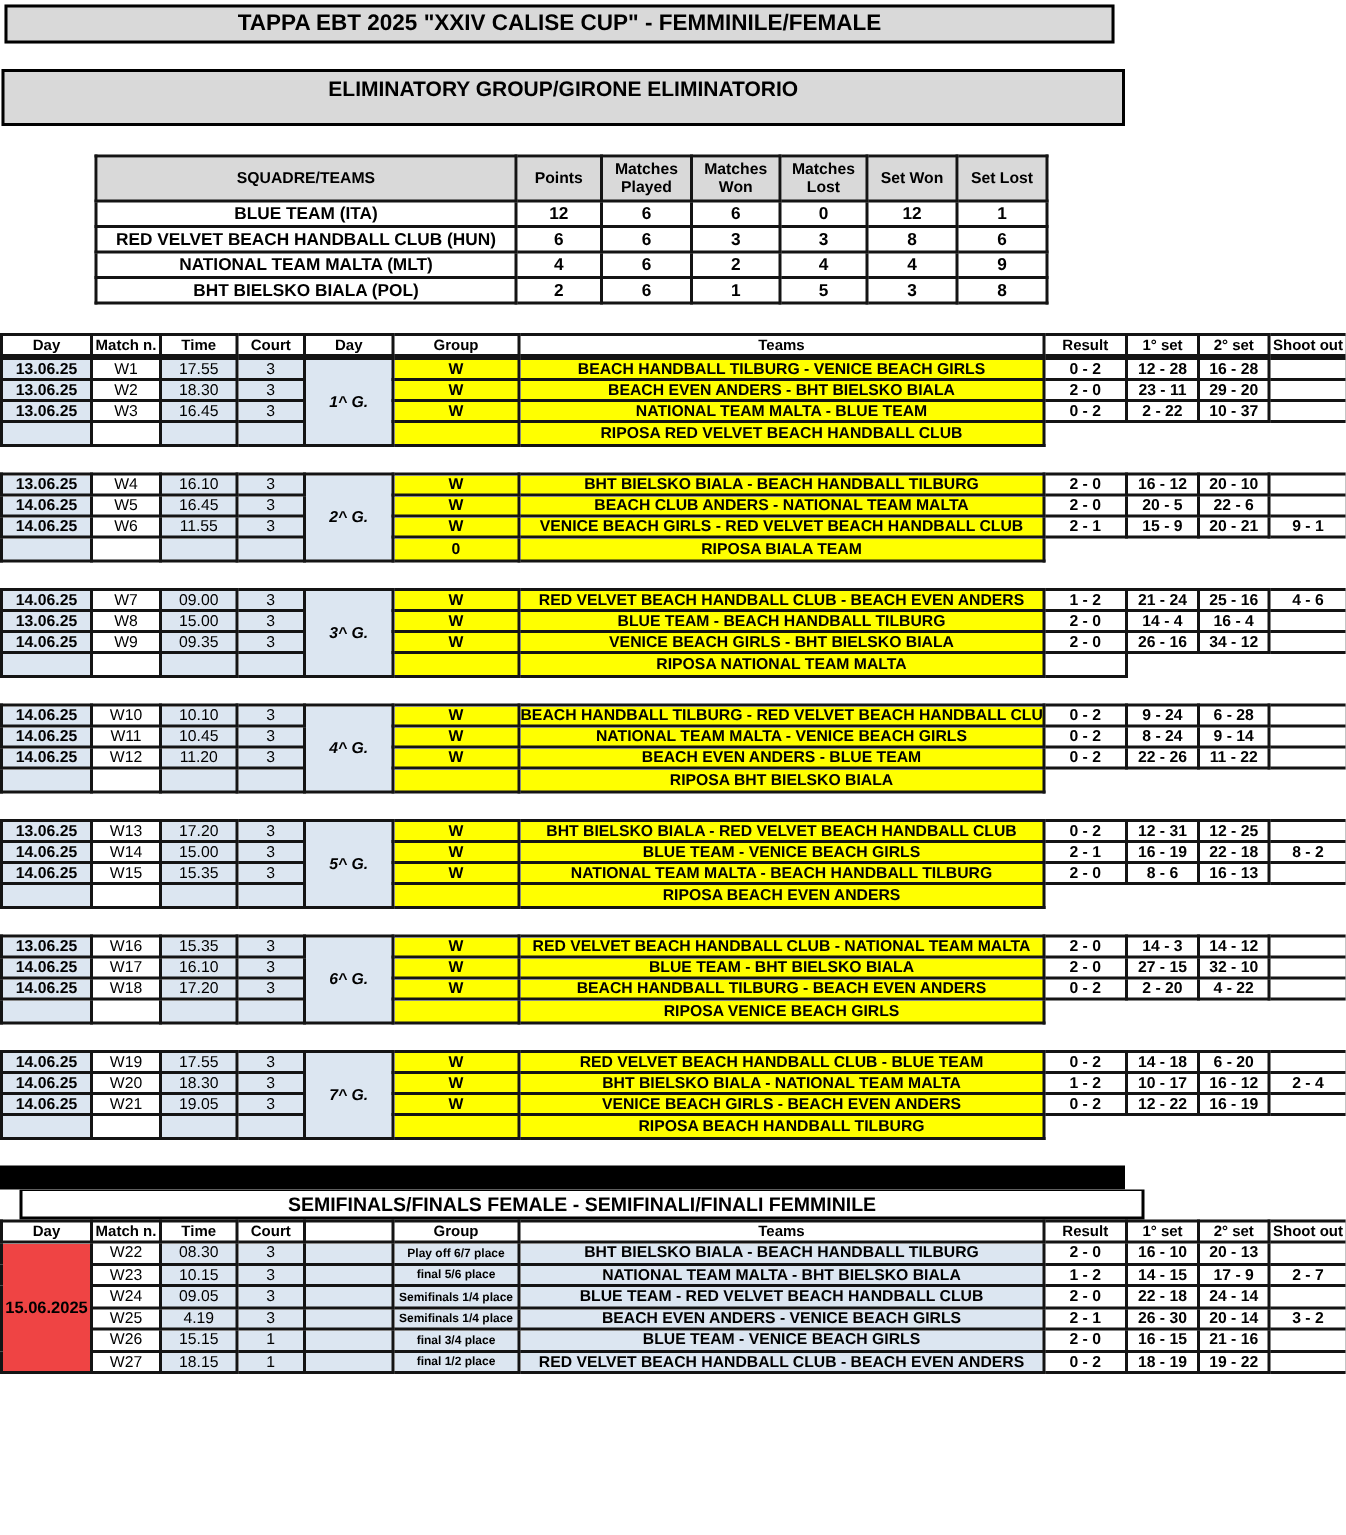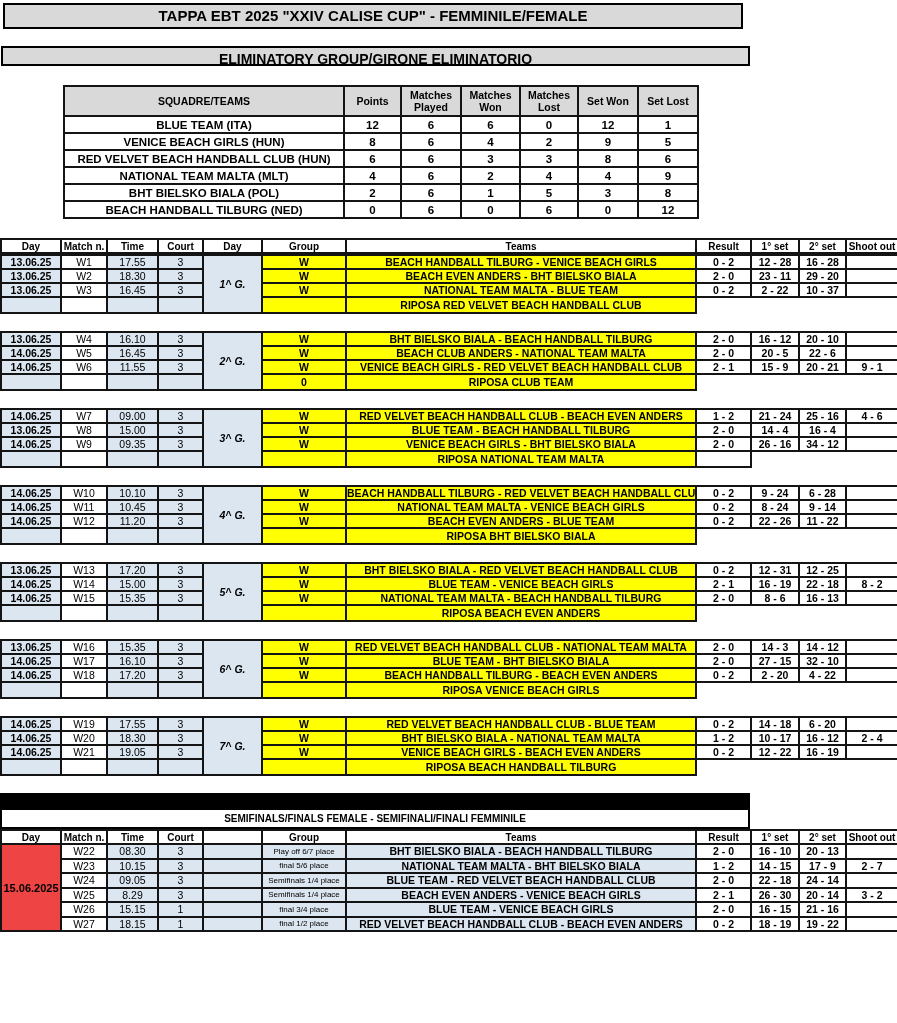--- a/index.html
+++ b/index.html
@@ -1,21 +1,21 @@
 <!DOCTYPE html>
 <html><head>
 <meta charset="utf-8">
 <style>
   * { box-sizing: border-box; }
   html,body { margin:0; padding:0; background:#fff; }
   body { width:897px; font-family:"Liberation Sans", sans-serif; color:#000; overflow-x:hidden; }
 
   .banner { background:#d9d9d9; border:2px solid #000; text-align:center; font-weight:bold; }
   #main-title { margin:3px 0 0 3px; width:740px; height:26px; line-height:22px; font-size:15px; }
-  #sub-title  { margin:17px 0 0 1px; width:749px; height:20px; line-height:22px; font-size:14px; }
+  #sub-title  { margin:17px 0 0 1px; width:749px; height:38px; line-height:22px; font-size:14px; }
 
   table { border-collapse:collapse; table-layout:fixed; }
   td { padding:0; text-align:center; vertical-align:middle; overflow:hidden; }
 
   
   .standings { margin:19px 0 0 63px; width:634px; }
   .standings td { border:2px solid #141414; font-weight:bold; background:#fff; }
   .standings thead td { background:#d9d9d9; height:30px; font-size:10.5px; line-height:12px; white-space:normal; }
   .standings tbody td { height:17px; font-size:11.5px; white-space:nowrap;text-align:center; }
 
@@ -29,23 +29,23 @@
   .yellow { background:#ffff00 !important; }
   .bold   { font-weight:bold; }
   .glabel { font-weight:bold; font-size:11px;font-style:italic; }
   .riposa-row td { height:16px; }
   .tail { border:none !important; background:#fff !important; }
   .tail.bordered { border:2px solid #141414 !important; }
 
   
   #semis-black { margin-top:15px; width:750px; height:16px; background:#000; }
   #semis-title { width:750px; border:2px solid #000; border-top:1px solid #000; text-align:center;
-                 font-weight:bold; font-size:10px; height:20px; line-height:17px; background:#fff; }
+                 font-weight:bold; font-size:13px; height:20px; line-height:17px; background:#fff;margin-left:13px; }
   .semis tbody td { height:14.5px; }
-  .semis .grp-small { font-size:8px; font-weight:normal;margin-left:15px; }
+  .semis .grp-small { font-size:8px; font-weight:bold;margin-left:15px; }
   .semis .semis-day { font-weight:bold; font-size:11px; background:#ef4444; }
 </style>
 </head>
 <body>
 
 <div id="main-title" class="banner">TAPPA EBT 2025 "XXIV CALISE CUP" - FEMMINILE/FEMALE</div>
 <div id="sub-title" class="banner">ELIMINATORY GROUP/GIRONE ELIMINATORIO</div>
 
 <table class="standings">
   <colgroup>
@@ -74,29 +74,20 @@
         <td>BLUE TEAM (ITA)</td>
         <td>12</td>
         <td>6</td>
         <td>6</td>
         <td>0</td>
         <td>12</td>
         <td>1</td>
       </tr>
 
 
-      <tr>
-        <td>VENICE BEACH GIRLS (HUN)</td>
-        <td>8</td>
-        <td>6</td>
-        <td>4</td>
-        <td>2</td>
-        <td>9</td>
-        <td>5</td>
-      </tr>
 
       <tr>
         <td>RED VELVET BEACH HANDBALL CLUB (HUN)</td>
         <td>6</td>
         <td>6</td>
         <td>3</td>
         <td>3</td>
         <td>8</td>
         <td>6</td>
       </tr>
@@ -114,29 +105,20 @@
       <tr>
         <td>BHT BIELSKO BIALA (POL)</td>
         <td>2</td>
         <td>6</td>
         <td>1</td>
         <td>5</td>
         <td>3</td>
         <td>8</td>
       </tr>
 
-      <tr>
-        <td>BEACH HANDBALL TILBURG (NED)</td>
-        <td>0</td>
-        <td>6</td>
-        <td>0</td>
-        <td>6</td>
-        <td>0</td>
-        <td>12</td>
-      </tr>
     </tbody>
 </table>
 
 <table class="sched" id="sched-header">
   <colgroup>
       <col style="width:60px">
       <col style="width:46px">
       <col style="width:51px">
       <col style="width:45px">
       <col style="width:59px">
@@ -284,21 +266,21 @@
           <td class="bold">15 - 9</td>
           <td class="bold">20 - 21</td>
           <td class="bold">9 - 1</td>
         </tr>
         <tr class="riposa-row">
           <td class="blue"></td>
           <td></td>
           <td class="blue"></td>
           <td class="blue"></td>
           <td class="yellow bold">0</td>
-          <td class="yellow bold">RIPOSA CLUB TEAM</td>
+          <td class="yellow bold">RIPOSA BIALA TEAM</td>
           <td class="tail"></td>
           <td class="tail"></td>
           <td class="tail"></td>
           <td class="tail"></td>
         </tr>
       </tbody>
     </table>
 
     <table class="sched">
       <colgroup>
@@ -699,21 +681,21 @@
       <td class="blue"></td>
       <td class="blue grp-small">Semifinals 1/4 place</td>
       <td class="blue bold">BLUE TEAM - RED VELVET BEACH HANDBALL CLUB</td>
       <td class="bold">2 - 0</td>
       <td class="bold">22 - 18</td>
       <td class="bold">24 - 14</td>
       <td class="bold"></td>
     </tr>
     <tr>
       <td>W25</td>
-      <td class="blue">8.29</td>
+      <td class="blue">4.19</td>
       <td class="blue">3</td>
       <td class="blue"></td>
       <td class="blue grp-small">Semifinals 1/4 place</td>
       <td class="blue bold">BEACH EVEN ANDERS - VENICE BEACH GIRLS</td>
       <td class="bold">2 - 1</td>
       <td class="bold">26 - 30</td>
       <td class="bold">20 - 14</td>
       <td class="bold">3 - 2</td>
     </tr>
     <tr>

